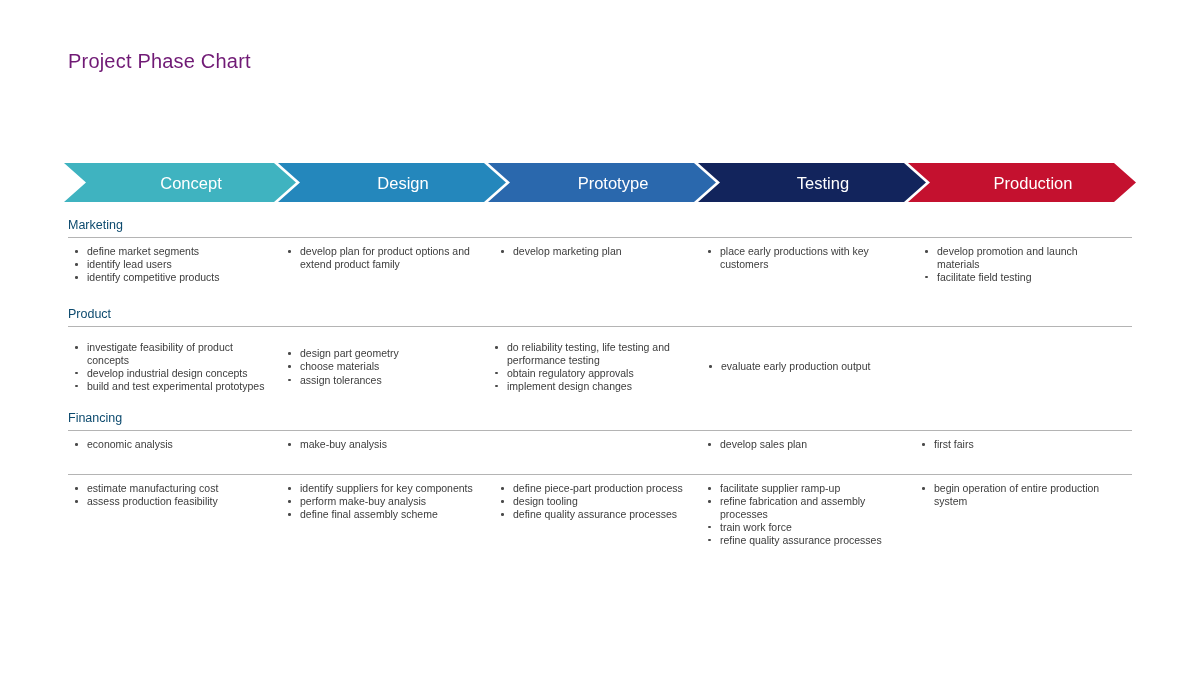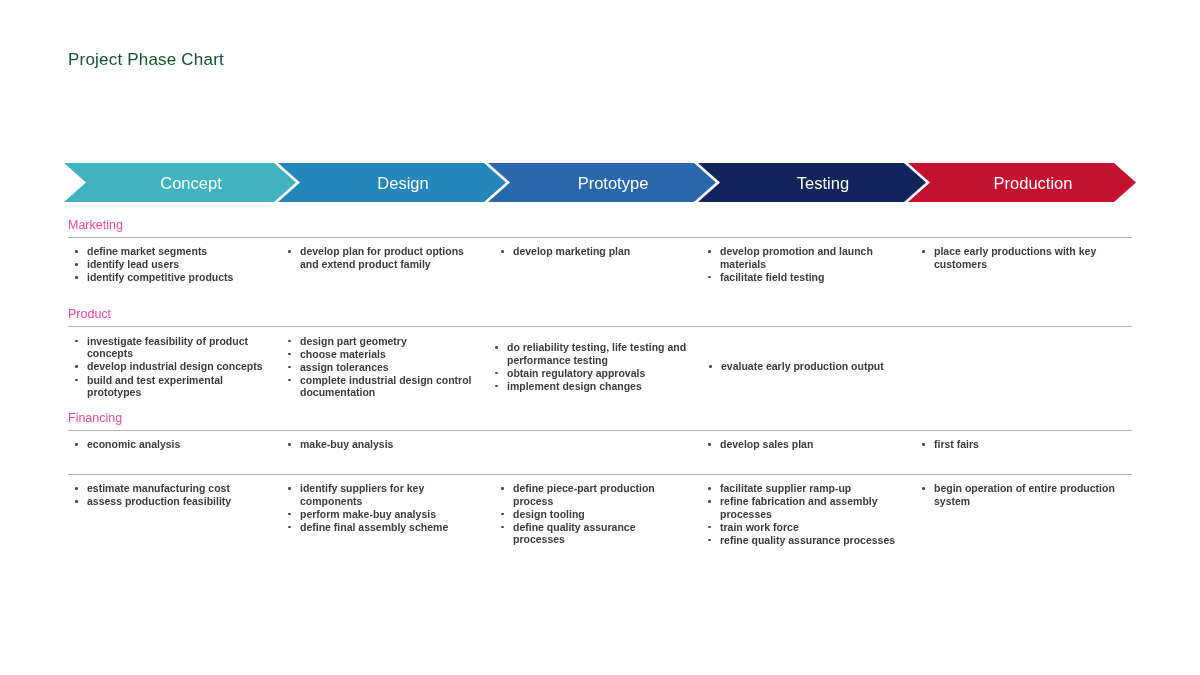--- a/index.html
+++ b/index.html
@@ -11,23 +11,23 @@
     font-family: "Liberation Sans", sans-serif;
     color: #333333;
     position: relative;
     overflow: hidden;
   }
 
   .page-title {
     position: absolute;
     left: 68px;
     top: 50px;
-    font-size: 17px;
+    font-size: 20px;
     font-weight: 400;
-    color: #14532d;
+    color: #701a75;
     letter-spacing: 0.2px;
   }
 
   
   .phase-banner {
     position: absolute;
     left: 64px;
     top: 163px;
     width: 1072px;
     height: 39px;
@@ -46,21 +46,21 @@
     position: absolute;
     left: 68px;
     top: 218px;
     width: 1064px;
   }
 
   .category-block { margin-bottom: 2px; }
 
   .category-title {
     font-size: 12.5px;
-    color: #ec4899;
+    color: #0c4a6e;
     padding-bottom: 4px;
     line-height: 15px;
   }
 
   .category-rule {
     height: 1px;
     background: #b4b4b4;
     width: 100%;
     margin-bottom: 7px;
   }
@@ -76,21 +76,20 @@
     flex: 0 0 213px;
     padding-right: 14px;
   }
 
   .col.c3 { width: 207px; flex: 0 0 207px; }
   .col.c4 { width: 214px; flex: 0 0 214px; }
   .col.c5 { width: 217px; flex: 0 0 217px; }
 
   ul.tasks {
     list-style: none;
-    font-weight: bold;
   }
 
   ul.tasks li {
     position: relative;
     padding-left: 19px;
     font-size: 10.5px;
     line-height: 12.6px;
     color: #3c3c3c;
     margin-bottom: 0.5px;
   }
@@ -155,29 +154,29 @@
       <div class="col c2">
         <ul class="tasks">
             <li>develop plan for product options and extend product family</li>
           </ul>
       </div>
       <div class="col c3">
         <ul class="tasks">
             <li>develop marketing plan</li>
           </ul>
       </div>
+      <div class="col c5">
+        <ul class="tasks">
+            <li>place early productions with key customers</li>
+          </ul>
+      </div>
       <div class="col c4">
         <ul class="tasks">
             <li>develop promotion and launch materials</li>
             <li>facilitate field testing</li>
-          </ul>
-      </div>
-      <div class="col c5">
-        <ul class="tasks">
-            <li>place early productions with key customers</li>
           </ul>
       </div>
     </div>
   </div>
 
   <div class="category-block block-product">
     <div class="category-title">Product</div>
     <div class="category-rule"></div>
     <div class="cols">
       <div class="col c1">
@@ -185,21 +184,20 @@
             <li>investigate feasibility of product concepts</li>
             <li>develop industrial design concepts</li>
             <li>build and test experimental prototypes</li>
           </ul>
       </div>
       <div class="col c3">
         <ul class="tasks">
             <li>design part geometry</li>
             <li>choose materials</li>
             <li>assign tolerances</li>
-            <li>complete industrial design control documentation</li>
           </ul>
       </div>
       <div class="col c4">
         <ul class="tasks">
             <li>do reliability testing, life testing and performance testing</li>
             <li>obtain regulatory approvals</li>
             <li>implement design changes</li>
           </ul>
       </div>
       <div class="col c5">

